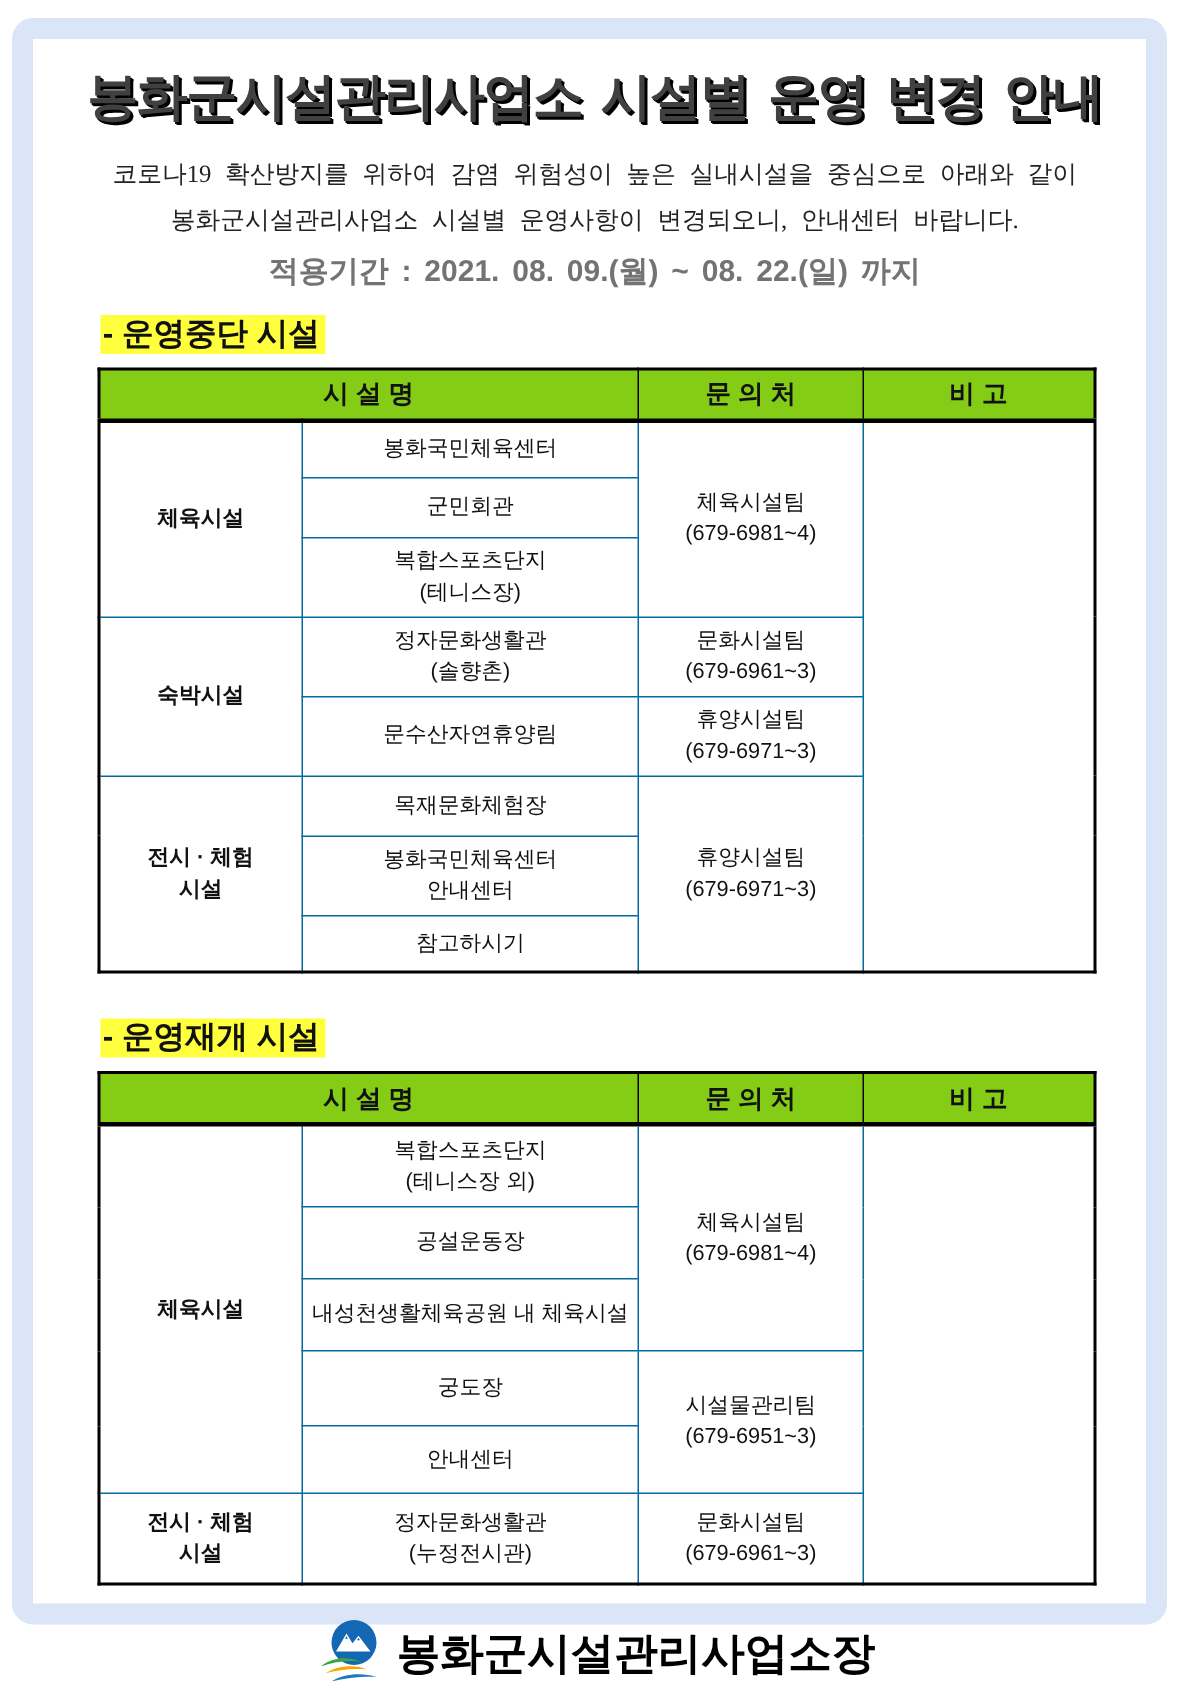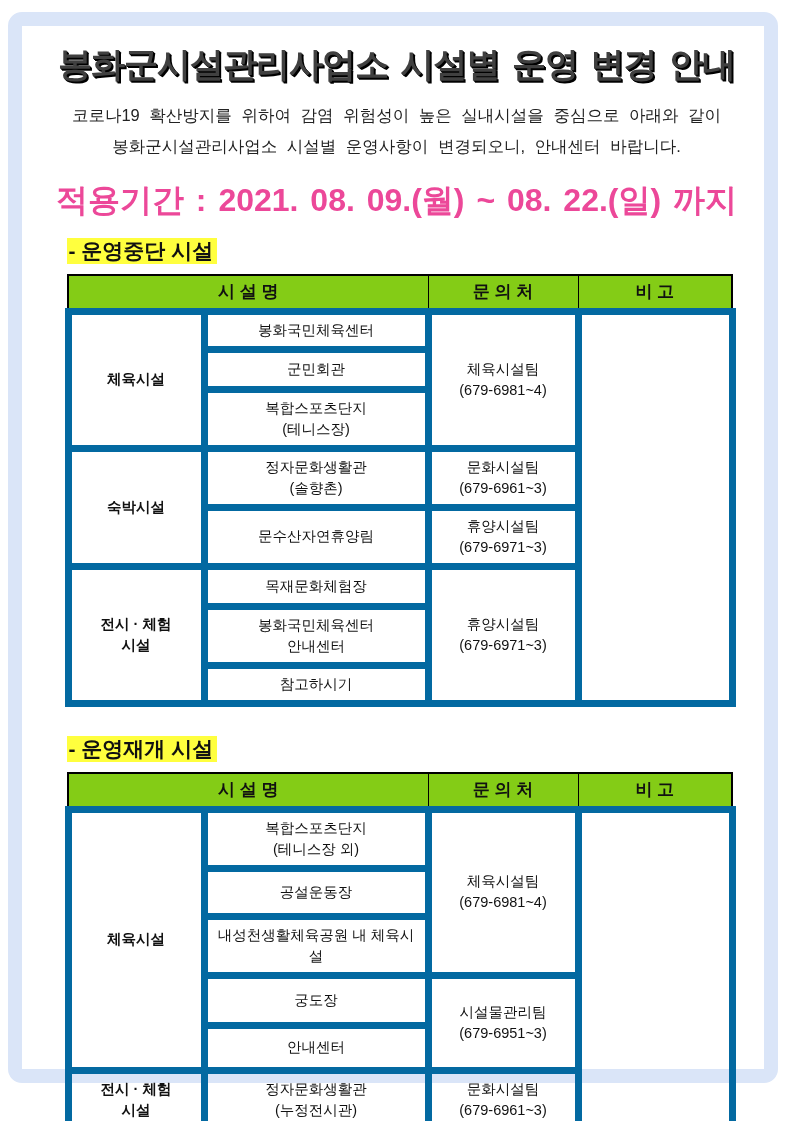--- a/index.html
+++ b/index.html
@@ -14,43 +14,43 @@
   .content{position:relative;z-index:1;padding:26px 0 0 0;}
 
   .title{
     margin:16px 20px 0 20px;text-align:center;
     font-size:34px;font-weight:800;letter-spacing:-1px;word-spacing:4px;
     color:#404040;text-shadow:2px 2px 0 #000,1px 1px 0 #000;
     white-space:nowrap;
   }
   .intro{
     margin-top:12px;text-align:center;font-size:16.5px;line-height:1.9;
-    color:#222;word-spacing:5px;
+    color:#222;word-spacing:5px;font-family:Liberation Serif, serif;
   }
   .period{
-    margin-top:16px;text-align:center;font-size:32px;font-weight:bold;
-    color:#ec4899;word-spacing:3px;
+    margin-top:4px;text-align:center;font-size:20px;font-weight:bold;
+    color:#737373;word-spacing:3px;
   }
 
   .section{width:664px;margin:0 auto;}
   .sec-heading{margin:14px 0 9px 2px;font-size:21px;font-weight:bold;}
   .sec-heading .hl{background:#ffff3e;padding:1px 4px 2px 2px;}
   .sec2 .sec-heading{margin-top:28px;}
 
   table.facility{
     width:664px;border-collapse:collapse;table-layout:fixed;
     border:2px solid #000;
   }
   table.facility th{
     background:#84cc16;border:1px solid #000;border-bottom:3px solid #000;
     height:30px;font-size:17px;font-weight:bold;color:#111;
     text-align:center;vertical-align:middle;
   }
   table.facility td{
-    border:7px solid #0369a1;text-align:center;vertical-align:middle;
+    border:1px solid #0369a1;text-align:center;vertical-align:middle;
     font-size:14.5px;line-height:1.45;padding:5px 4px;
     white-space:pre-line;color:#111;
   }
   td.cat{font-weight:bold;font-size:15.5px;}
   td.contact{font-size:15px;line-height:1.8;}
   td.note-cell{border-left:1px solid #404040;}
 
   .footer{
     margin-top:22px;display:flex;justify-content:center;align-items:center;gap:9px;
   }

